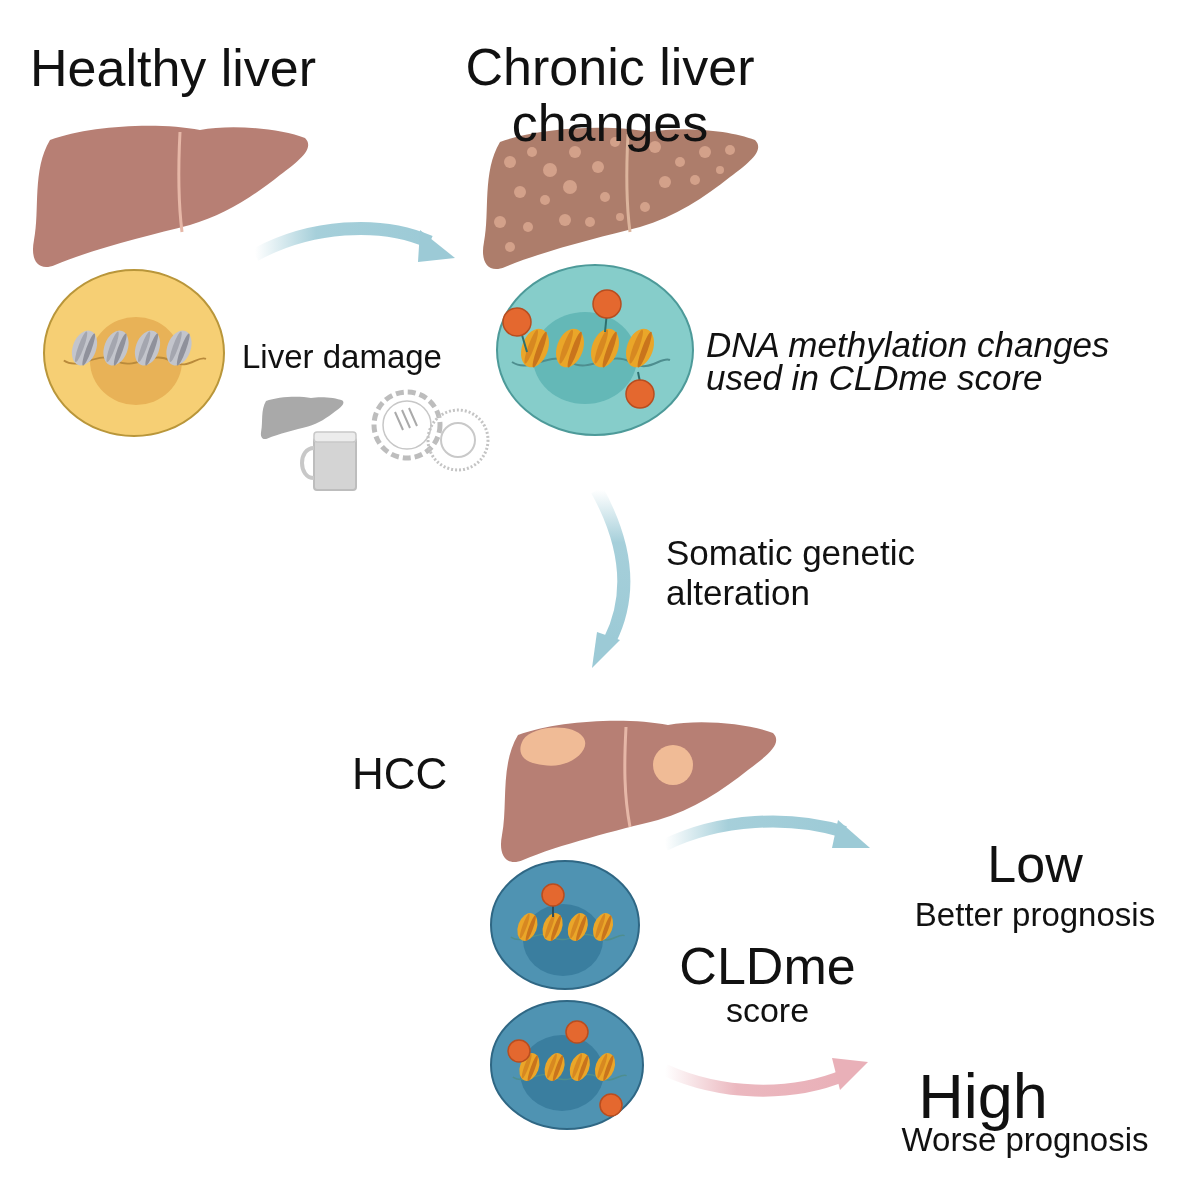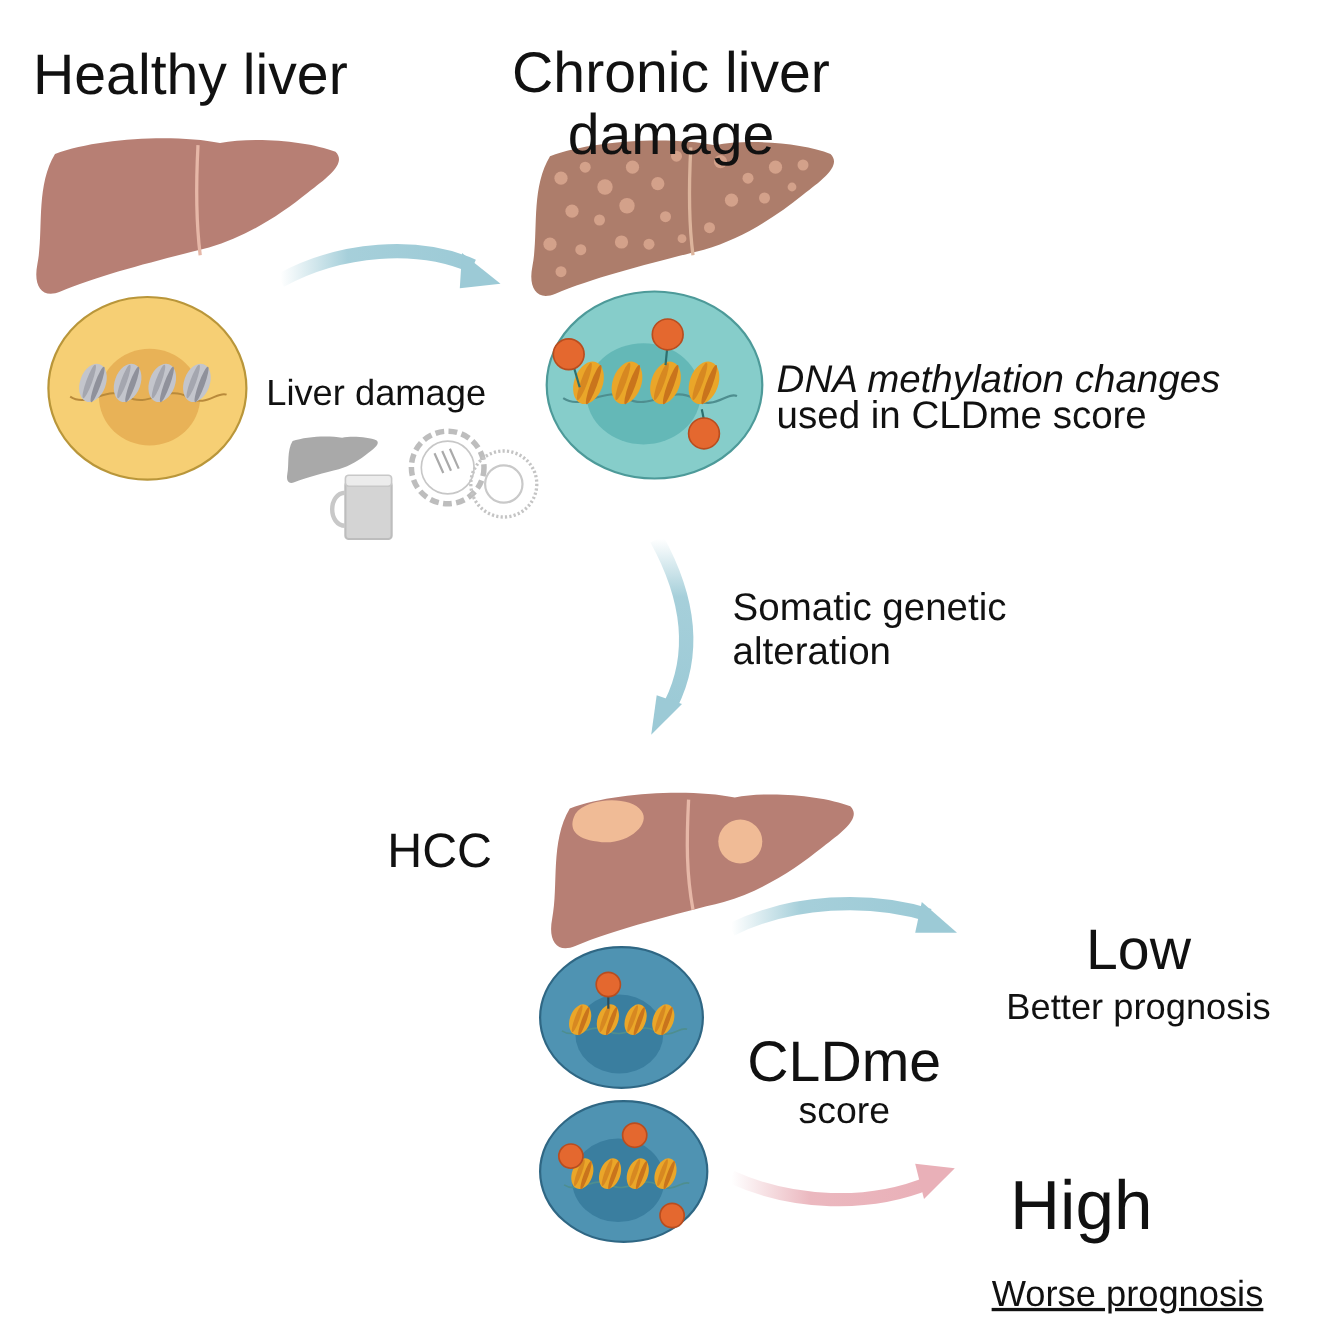--- a/index.html
+++ b/index.html
@@ -203,32 +203,32 @@
     <polygon points="838,820 870,848 832,848" fill="#9ccad6"></polygon>
   </g>
   <g>
     <path d="M665,1070 C720,1095 790,1098 845,1075" fill="none" stroke="url(#fadePinkH)" stroke-width="12"></path>
     <polygon points="868,1062 832,1058 840,1090" fill="#e9b0b8"></polygon>
   </g>
 </svg>
 
 <div class="txt" style="left:30px; top:42px; font-size:52px;">Healthy liver</div>
 <div class="txt center" style="left:430px; top:6px; width:360px; font-size:52px;">Chronic liver</div>
-<div class="txt center" style="left:430px; top:62px; width:360px; font-size:52px;">damage</div>
+<div class="txt center" style="left:430px; top:62px; width:360px; font-size:52px;">changes</div>
 
 <div class="txt" style="left:242px; top:340px; font-size:33px;">Liver damage</div>
 
 <div class="txt" style="left:706px; top:327px; font-size:35px;font-style:italic;">DNA methylation changes</div>
-<div class="txt" style="left:706px; top:360px; font-size:35px;">used in CLDme score</div>
+<div class="txt" style="left:706px; top:360px; font-size:35px;font-style:italic;">used in CLDme score</div>
 
 <div class="txt" style="left:666px; top:535px; font-size:35px;">Somatic genetic</div>
 <div class="txt" style="left:666px; top:575px; font-size:35px;">alteration</div>
 
 <div class="txt" style="left:352px; top:752px; font-size:44px;">HCC</div>
 
 <div class="txt center" style="left:660px; top:905px; width:215px; font-size:52px;">CLDme</div>
 <div class="txt center" style="left:660px; top:958px; width:215px; font-size:34px;">score</div>
 
 <div class="txt center" style="left:880px; top:803px; width:310px; font-size:52px;">Low</div>
 <div class="txt center" style="left:880px; top:863px; width:310px; font-size:33px;">Better prognosis</div>
 
 <div class="txt center" style="left:828px; top:1030px; width:310px; font-size:63px;">High</div>
-<div class="txt center" style="left:870px; top:1124px; width:310px; font-size:33px;text-decoration:underline;">Worse prognosis</div>
+<div class="txt center" style="left:870px; top:1088px; width:310px; font-size:33px;">Worse prognosis</div>
 
 </body></html>

